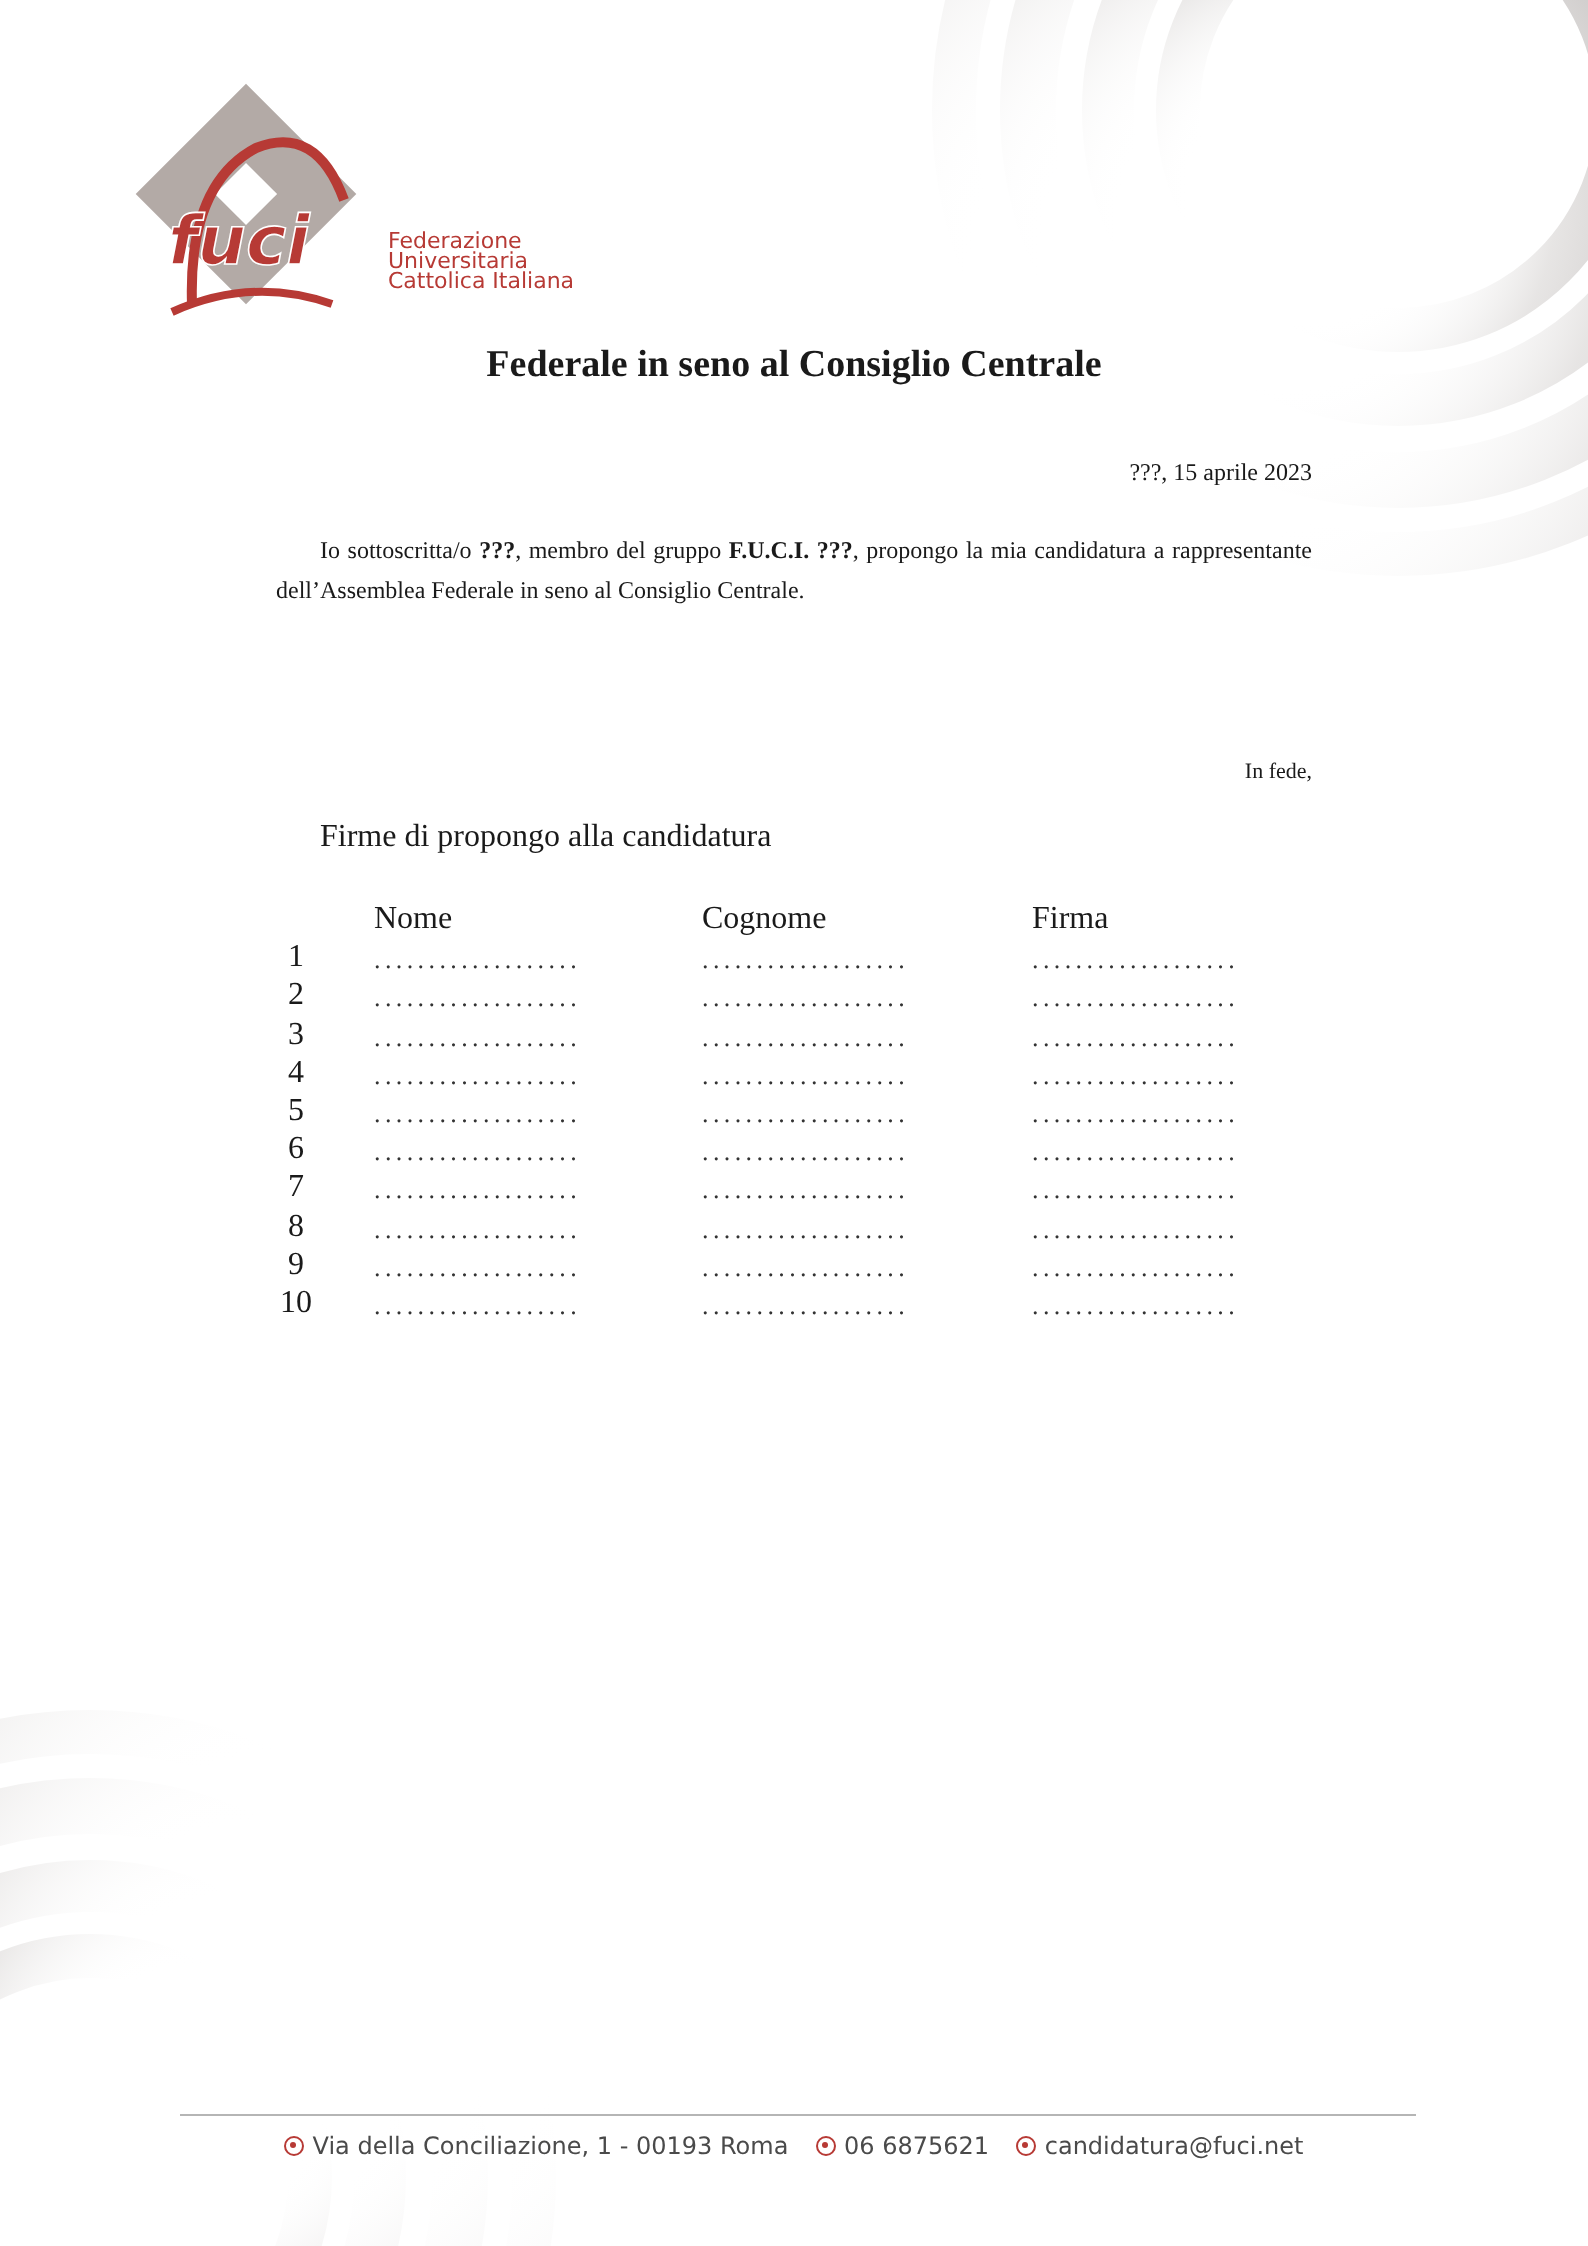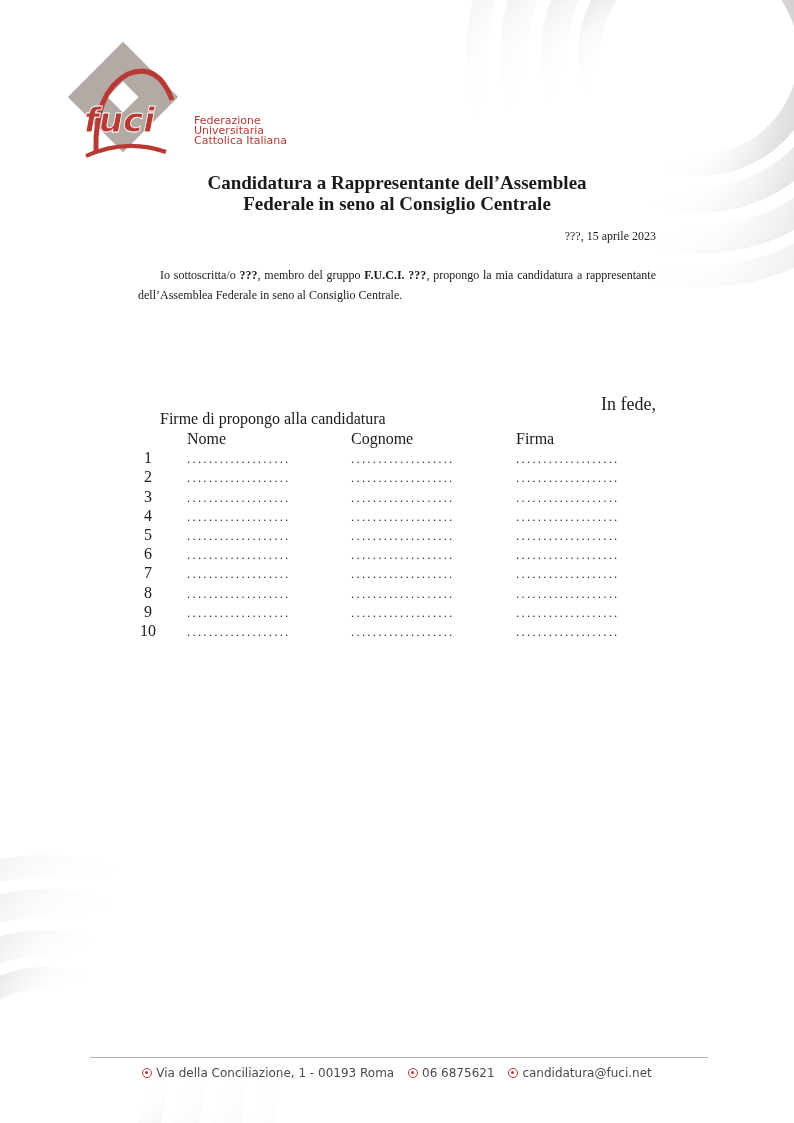--- a/index.html
+++ b/index.html
@@ -12,25 +12,25 @@
                    transform:rotate(45deg); transform-origin:center; }
   .logo .diamond-inner { position:absolute; left:46px; top:34px; width:22px; height:22px; background:#ffffff; transform:rotate(45deg); }
   .logo svg { position:absolute; left:0; top:0; }
   .logo .fed-name { position:absolute; left:128px; top:64px; font-family:"DejaVu Sans","Liberation Sans",sans-serif;
                     font-size:11px; line-height:10px; color:#b73a35; }
   .title { position:absolute; left:0; width:794px; top:172px; text-align:center; font-family:"Liberation Serif", serif;
            font-weight:bold; font-size:19px; line-height:21px; }
   .date { position:absolute; right:138px; top:229px; font-family:"Liberation Serif", serif; font-size:12px; }
   .body-text { position:absolute; left:138px; width:518px; top:265px; font-family:"Liberation Serif", serif;
                font-size:12px; line-height:20px; text-align:justify; text-indent:22px; }
-  .closing { position:absolute; right:138px; top:394px; font-family:"Liberation Serif", serif; font-size:18px; }
+  .closing { position:absolute; right:138px; top:380px; font-family:"Liberation Serif", serif; font-size:11px; }
   .sig-title { position:absolute; left:160px; top:410px; font-family:"Liberation Serif", serif; font-size:16px; }
   .sig-table { position:absolute; left:138px; top:430px; font-family:"Liberation Serif", serif; font-size:16px; }
   .sig-head, .sig-row { position:relative; height:19.2px; }
-  .sig-head span, .sig-row span { position:absolute; white-space:nowrap; }
+  .sig-head span, .sig-row span { position:absolute; white-space:nowrap;margin-top:21px; }
   .col-num { left:0; width:20px; text-align:center; }
   .col-n { left:49px; }
   .col-c { left:213px; }
   .col-f { left:378px; }
   .dots { letter-spacing:2.2px; font-size:13px; color:#333; top:2px; }
   .footer-line { position:absolute; left:90px; width:618px; top:1057px; height:1px; background:#b5b5b5; }
   .footer { position:absolute; left:0; width:794px; top:1066px; text-align:center; font-family:"DejaVu Sans","Liberation Sans",sans-serif;
             font-size:12px; color:#4a4a4a; }
   .footer .item { display:inline-flex; align-items:center; margin:0 5px; }
   .footer .ico { display:inline-block; width:10px; height:10px; border:1.5px solid #b73a35; border-radius:50%; margin-right:4px;
@@ -80,21 +80,20 @@
     <path d="M20 104 Q60 86 100 100" fill="none" stroke="#b73a35" stroke-width="4"></path>
     <text x="18" y="80" font-family="DejaVu Sans, sans-serif" font-size="34" font-style="italic" font-weight="bold" fill="#b73a35" stroke="#fff" stroke-width="0.8">fuci</text>
   </svg>
   <div class="fed-name">
     <div>Federazione Universitaria</div>
     <div>Cattolica Italiana</div>
   </div>
 </div>
 
 <div class="title">
-  <div>Candidatura a Rappresentante dell’Assemblea</div>
   <div>Federale in seno al Consiglio Centrale</div>
 </div>
 
 <div class="date">???, 15 aprile 2023</div>
 
 <div class="body-text"><span>Io sottoscritta/o </span><b>???</b><span>, membro del gruppo </span><b>F.U.C.I. ???</b><span>, propongo la mia candidatura a rappresentante dell’Assemblea Federale in seno al Consiglio Centrale.</span></div>
 
 <div class="closing">In fede,</div>
 
 <div class="sig-title">Firme di propongo alla candidatura</div>

